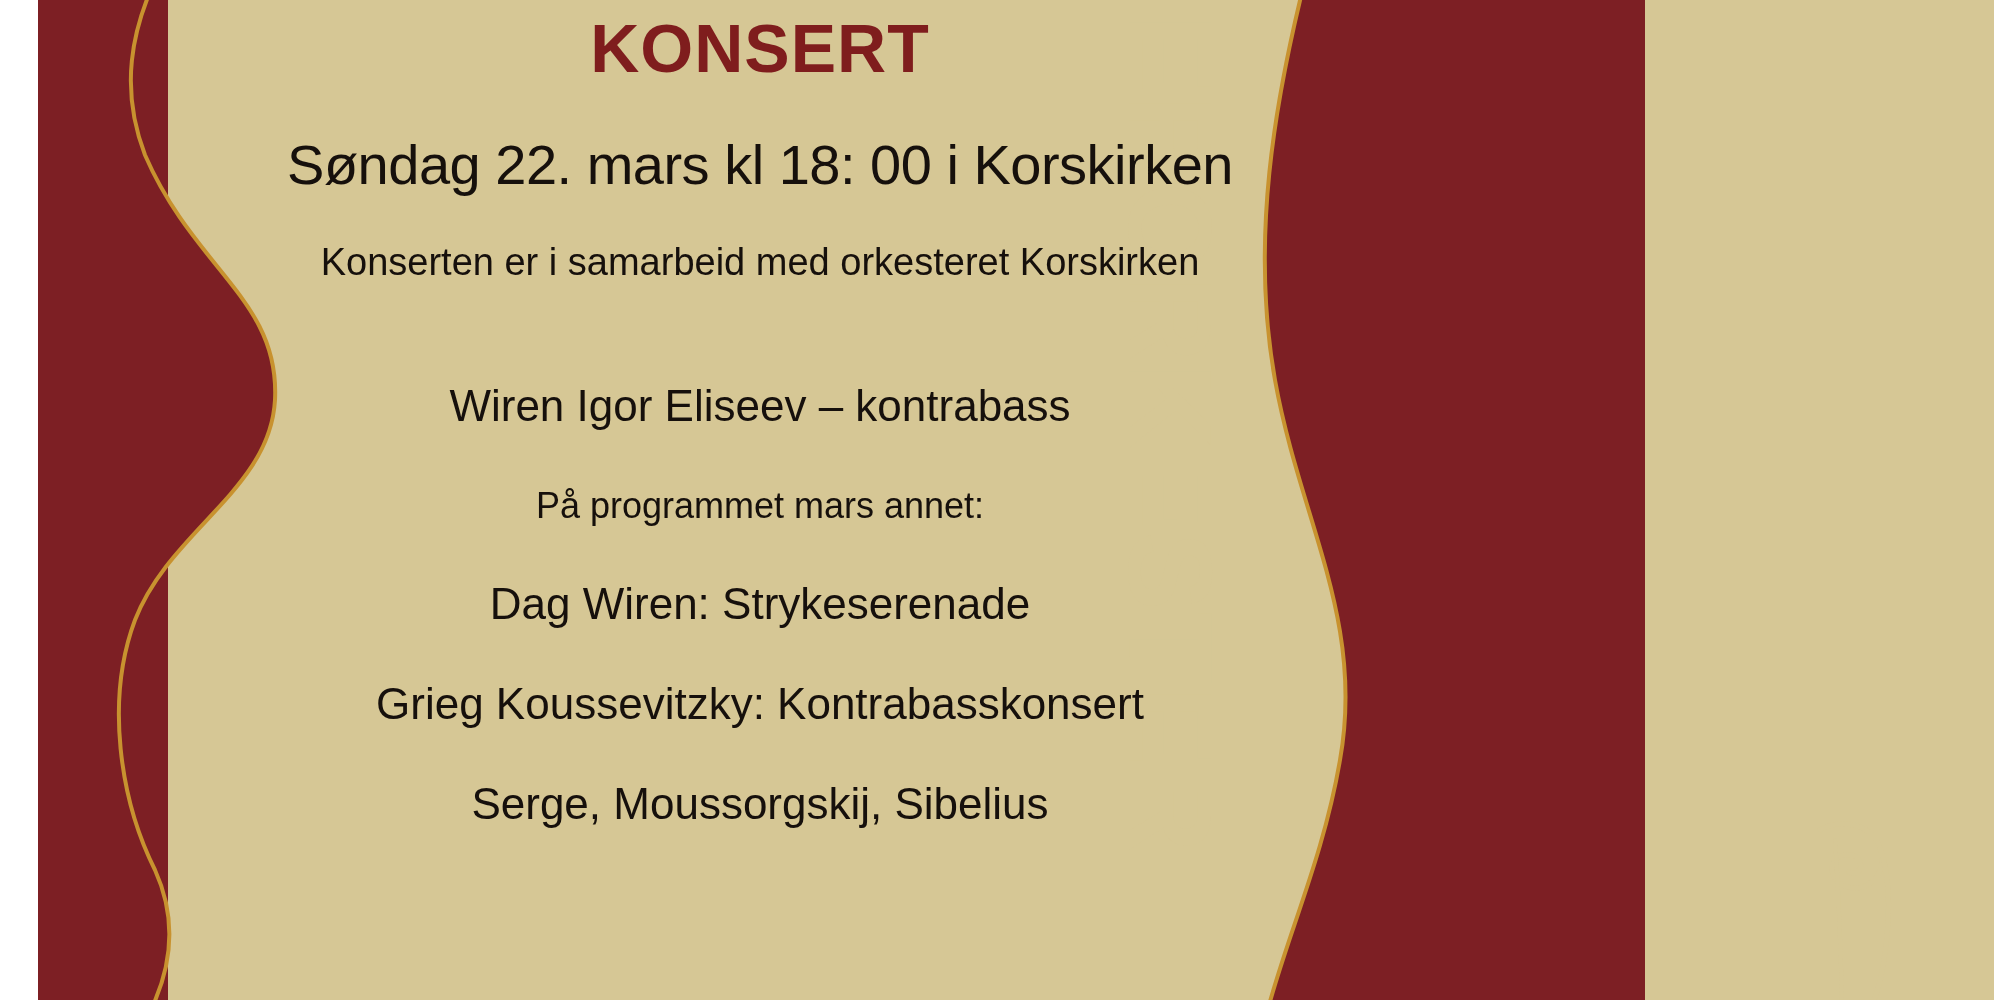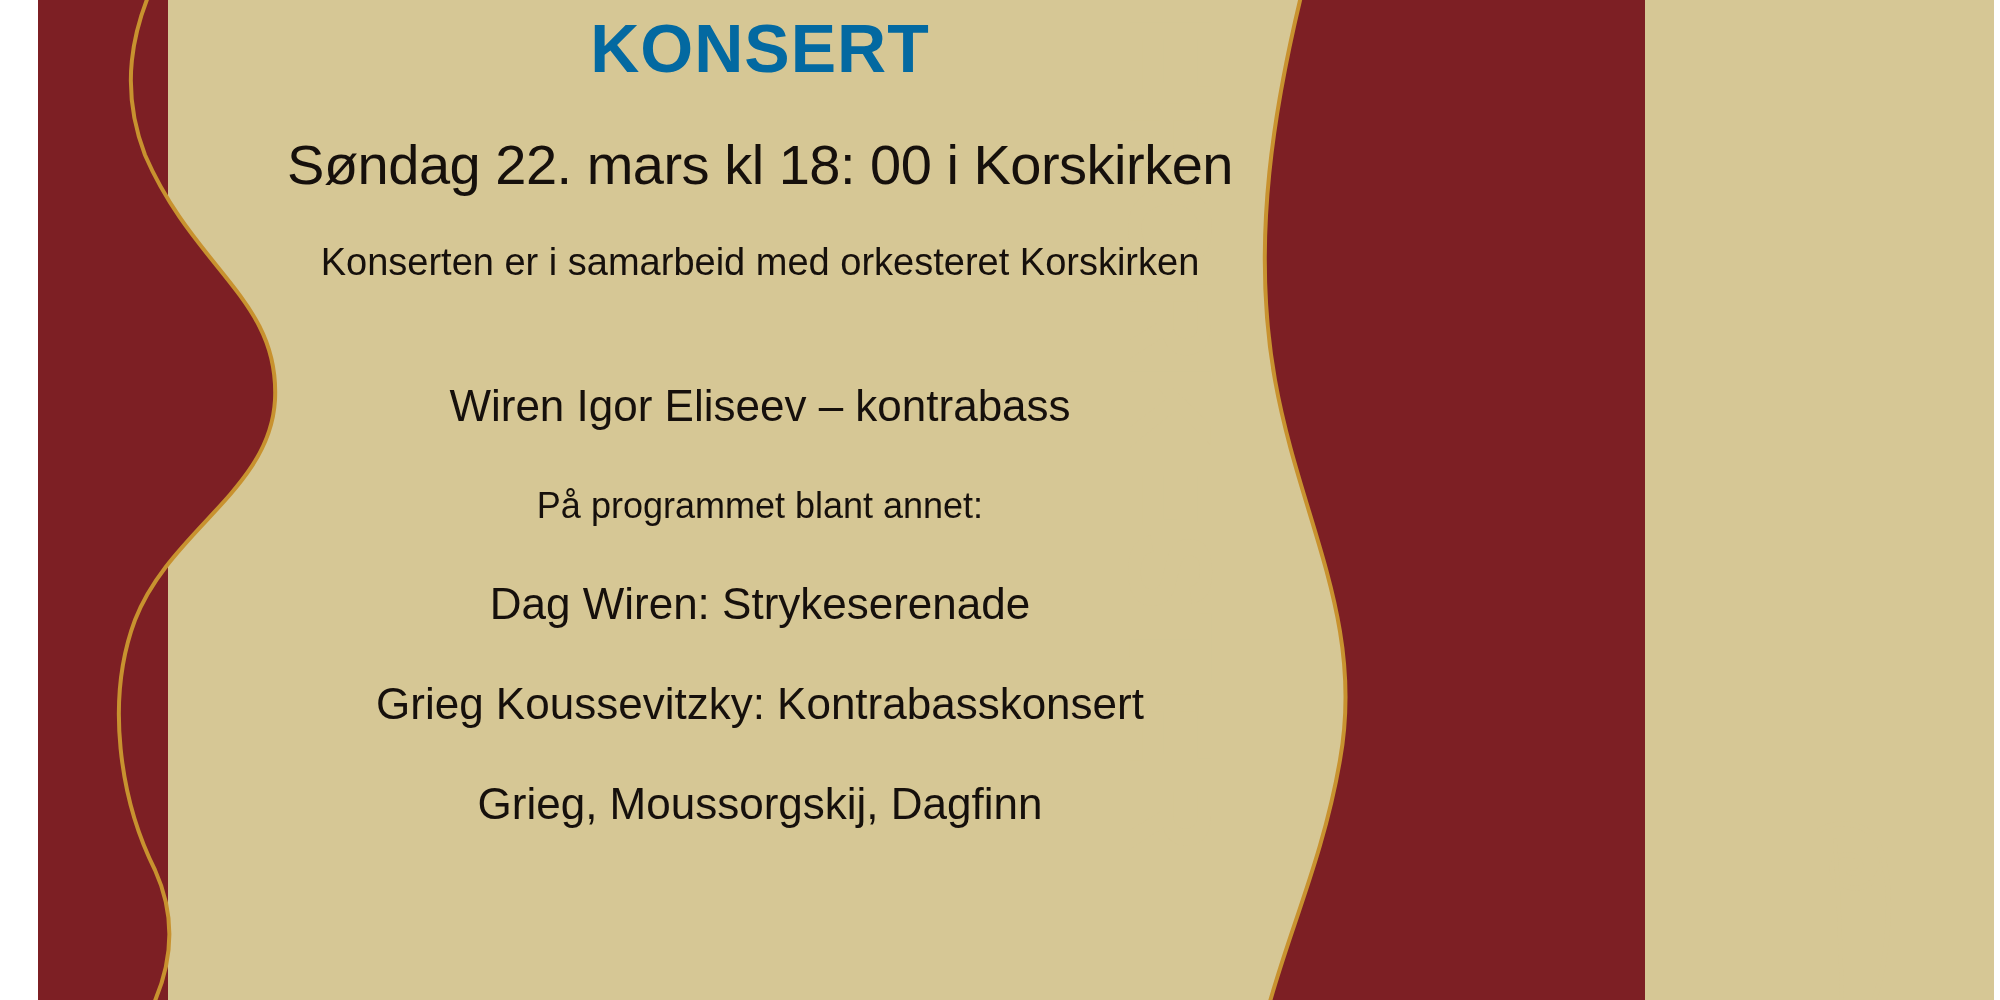--- a/index.html
+++ b/index.html
@@ -104,21 +104,21 @@
     font-family: "Liberation Sans", sans-serif;
   }
 
   .heading {
     font-weight: bold;
     font-size: 68px;
     letter-spacing: 1px;
     margin: 0;
     padding-top: 0px;
     line-height: 96px;
-    color: #0369a1;
+    color: #7f1d1d;
   }
 
   .subheading {
     font-size: 56px;
     line-height: 70px;
     margin: 34px 0 0 0;
     font-weight: 400;
     letter-spacing: -0.5px;
   }
 
@@ -182,24 +182,24 @@
   </div>
 
   <div class="content">
     <div class="heading">KONSERT</div>
     <div class="subheading">Søndag 22. mars kl 18: 00 i Korskirken</div>
     <div class="cooperation">Konserten er i samarbeid med orkesteret Korskirken</div>
 
     <div class="spacer"></div>
 
     <div class="line">Wiren Igor Eliseev – kontrabass</div>
-    <div class="line small">På programmet blant annet:</div>
+    <div class="line small">På programmet mars annet:</div>
     <div class="line">Dag Wiren: Strykeserenade</div>
     <div class="line">Grieg Koussevitzky: Kontrabasskonsert</div>
-    <div class="line cut">Grieg, Moussorgskij, Dagfinn</div>
+    <div class="line cut">Serge, Moussorgskij, Sibelius</div>
   </div>
 
   <svg class="scroll-deco" viewBox="0 0 150 190">
     <path d="M40,20 C62,8 92,14 100,38 C108,62 90,80 72,78 C56,76 48,62 54,52
              C60,42 76,42 80,52 C83,60 75,66 69,62" fill="none" stroke="#d6c795" stroke-width="5" stroke-linecap="round"></path>
     <path d="M100,38 C112,70 110,110 104,150 C100,175 96,185 94,190" fill="none" stroke="#d6c795" stroke-width="5" stroke-linecap="round"></path>
     <path d="M55,30 C58,70 60,120 62,190" fill="none" stroke="#d6c795" stroke-width="4" stroke-linecap="round"></path>
   </svg>
 
   <div class="margin-left"></div>

